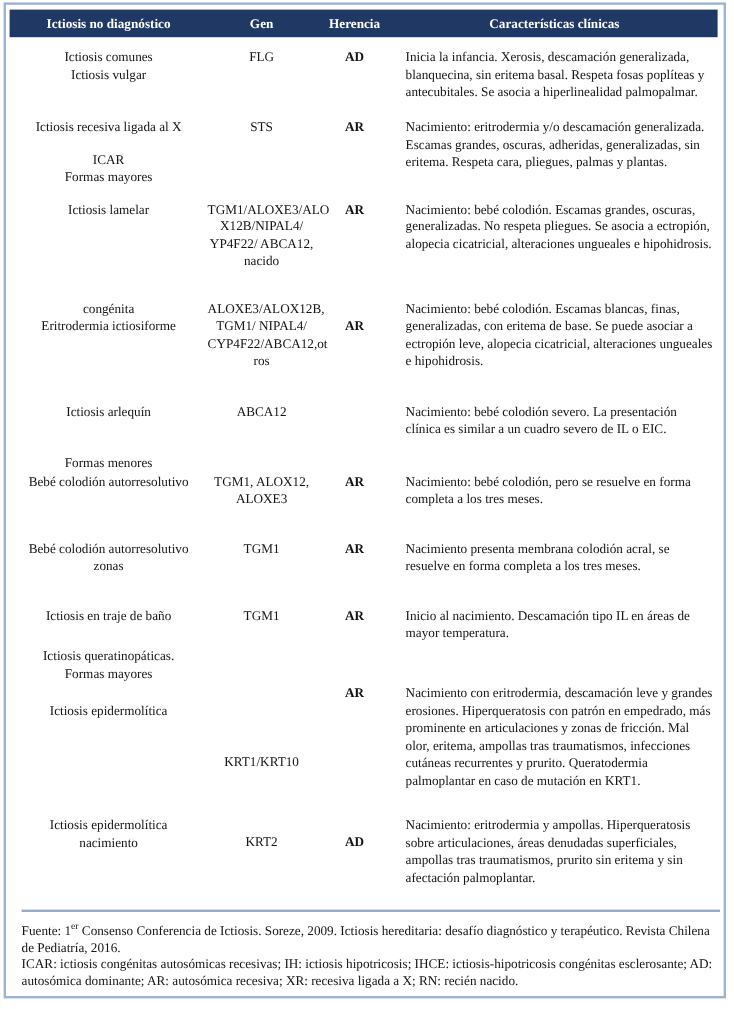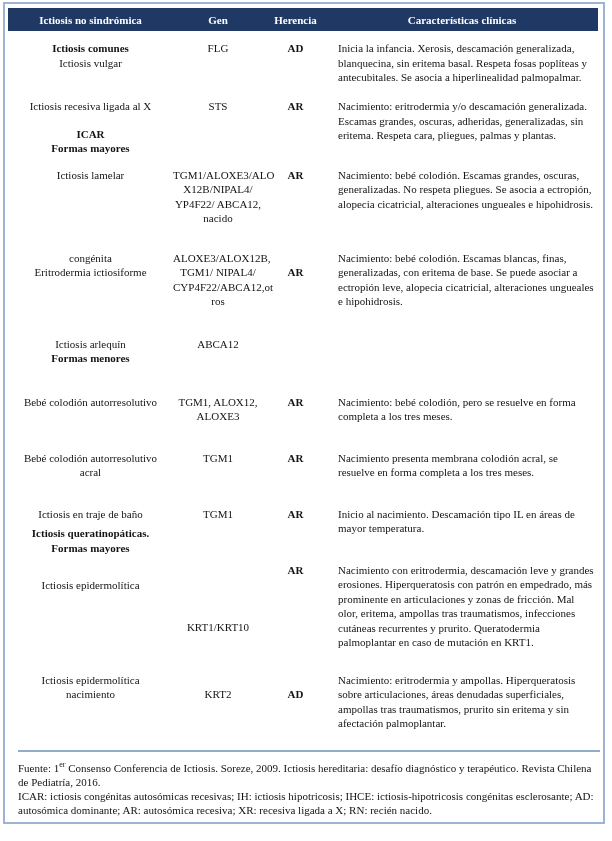--- a/index.html
+++ b/index.html
@@ -24,33 +24,33 @@
   }
   .band .c4{padding-left:10px;padding-right:12px;text-align:center;}
   .grid-row{
     display:grid;grid-template-columns:165px 90px 65px 1fr;
     margin-left:3px;margin-right:5px;
     line-height:14.5px;
   }
   .grid-row .c1,.grid-row .c2,.grid-row .c3{text-align:center;}
   .grid-row .c4{text-align:left;padding-left:10px;padding-right:2px;}
   .her{font-weight:bold;}
-  .sec{font-weight:bold;}
+  .sec{font-weight:normal;}
   .r1{margin-top:10px;min-height:58px;}
   .r2{margin-top:0;min-height:56px;}
   .r2 .sub-block{margin-top:13px;}
   .r3{margin-top:12px;min-height:58px;}
   .r4{margin-top:25px;min-height:58px;}
   .r4 .c3{padding-top:14px;}
   .r5{margin-top:28px;min-height:58px;}
-  .r5 .sub-block{}
+  .r5 .sub-block{margin-top:28px;}
   .r6{margin-top:0;min-height:29px;}
   .r7{margin-top:27px;min-height:29px;}
   .r8{margin-top:27px;min-height:54px;}
-  .r8 .sub-block{margin-top:5px;}
+  .r8 .sub-block{margin-top:19px;}
   .r9{margin-top:2px;min-height:87px;}
   .r9 .c1{padding-top:15px;}
   .r9 .c2{padding-top:57px;}
   .r10{margin-top:23px;min-height:58px;}
   .r10 .c2,.r10 .c3{padding-top:14px;}
   .rule{
     height:0;border:0;border-top:2px solid #94ACCC;
     margin:19px 3px 0 13px;
   }
   .footer{
@@ -59,21 +59,21 @@
   }
   .footer p{margin:0;}
   sup{font-size:8px;line-height:0;}
 </style>
 </head>
 <body>
 
 <div class="frame">
 
   <div class="band">
-    <div class="c1">Ictiosis no sindrómica</div>
+    <div class="c1">Ictiosis no diagnóstico</div>
     <div class="c2">Gen</div>
     <div class="c3">Herencia</div>
     <div class="c4">Características clínicas</div>
   </div>
 
   <div class="grid-row r1">
     <div class="c1">
       <div class="sec">Ictiosis comunes</div>
       <div>Ictiosis vulgar</div>
     </div>
@@ -122,36 +122,37 @@
     <div class="c4">Nacimiento: bebé colodión. Escamas blancas, finas, generalizadas, con eritema de base. Se puede asociar a ectropión leve, alopecia cicatricial, alteraciones ungueales e hipohidrosis.</div>
   </div>
 
   <div class="grid-row r5">
     <div class="c1">
       <div>Ictiosis arlequín</div>
       <div class="sub-block sec">Formas menores</div>
     </div>
     <div class="c2">ABCA12</div>
     <div class="c3 her"></div>
+    <div class="c4">Nacimiento: bebé colodión severo. La presentación clínica es similar a un cuadro severo de IL o EIC.</div>
   </div>
 
   <div class="grid-row r6">
     <div class="c1">Bebé colodión autorresolutivo</div>
     <div class="c2">
       <div>TGM1, ALOX12,</div>
       <div>ALOXE3</div>
     </div>
     <div class="c3 her">AR</div>
     <div class="c4">Nacimiento: bebé colodión, pero se resuelve en forma completa a los tres meses.</div>
   </div>
 
   <div class="grid-row r7">
     <div class="c1">
       <div>Bebé colodión autorresolutivo</div>
-      <div>acral</div>
+      <div>zonas</div>
     </div>
     <div class="c2">TGM1</div>
     <div class="c3 her">AR</div>
     <div class="c4">Nacimiento presenta membrana colodión acral, se resuelve en forma completa a los tres meses.</div>
   </div>
 
   <div class="grid-row r8">
     <div class="c1">
       <div>Ictiosis en traje de baño</div>
       <div class="sub-block">

